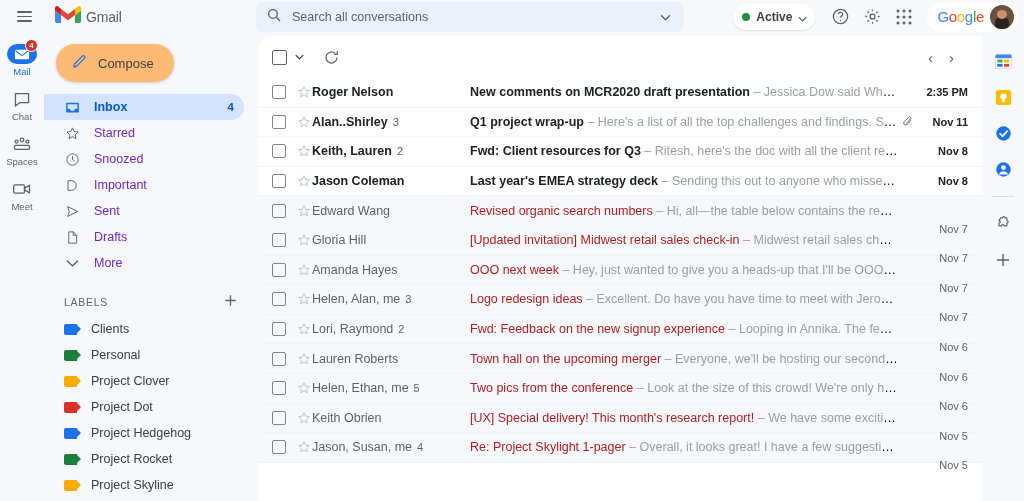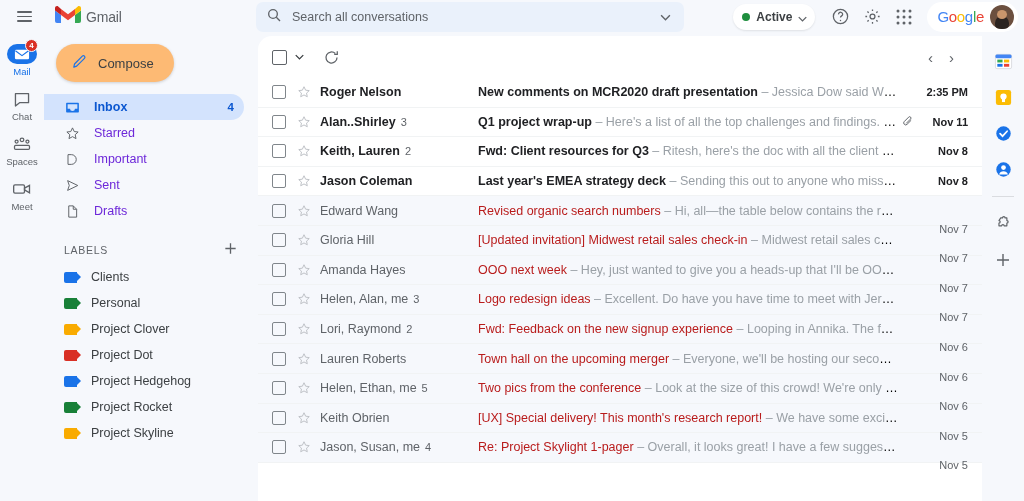--- a/index.html
+++ b/index.html
@@ -171,21 +171,21 @@
     padding: 0 12px 0 14px; border-bottom: 1px solid #f1f3f4;
     cursor: pointer; background: #fff;
   }
   .row.read { background: #f6f8fc; }
   .row .chk { width: 14px; height: 14px; border-color: #80868b; }
   .star {
     margin-left: 10px; width: 16px; flex: none; display:flex;
     align-items:center; justify-content:center; cursor: pointer;
   }
   .sender {
-    margin-left: 8px; width: 150px; flex: none; font-size: 12.5px;
+    margin-left: 0; width: 150px; flex: none; font-size: 12.5px;
     color: #202124; white-space: nowrap; overflow: hidden;
     display: flex; align-items: baseline; gap: 5px;
   }
   .row.unread .sender { font-weight: bold; }
   .row.read .sender { color: #5f6368; }
   .sender-count { font-size: 11px; font-weight: normal; color: #5f6368; }
   .msg {
     flex: 1; min-width: 0; font-size: 12.5px; white-space: nowrap;
     overflow: hidden; text-overflow: ellipsis; margin-left: 8px;
   }
@@ -361,20 +361,29 @@
 
       <div class="nav-item">
         <span class="nav-ico">
           <svg width="15" height="15" viewBox="0 0 20 20" fill="none" stroke="#5f6368" stroke-width="1.3">
               <path d="M10 2.5l2.3 4.9 5.2.6-3.9 3.6 1.1 5.2L10 14.2 5.3 16.8l1.1-5.2L2.5 8l5.2-.6z" stroke-linejoin="round"></path>
             </svg>
         </span>
         <span class="nav-label">Starred</span>
       </div>
 
+      <div class="nav-item">
+        <span class="nav-ico">
+          <svg width="15" height="15" viewBox="0 0 20 20" fill="none" stroke="#5f6368" stroke-width="1.3">
+              <circle cx="10" cy="10" r="7.5"></circle>
+              <path d="M10 5.5V10l3 2"></path>
+            </svg>
+        </span>
+        <span class="nav-label">Snoozed</span>
+      </div>
 
       <div class="nav-item">
         <span class="nav-ico">
           <svg width="15" height="15" viewBox="0 0 20 20" fill="none" stroke="#5f6368" stroke-width="1.3">
               <path d="M4 3.5h4.5a6.5 6.5 0 010 13H4z" stroke-linejoin="round"></path>
             </svg>
         </span>
         <span class="nav-label">Important</span>
       </div>
 
@@ -390,20 +399,28 @@
       <div class="nav-item">
         <span class="nav-ico">
           <svg width="15" height="15" viewBox="0 0 20 20" fill="none" stroke="#5f6368" stroke-width="1.3">
               <path d="M5 2.5h6L15.5 7v10.5h-10.5z" stroke-linejoin="round"></path>
               <path d="M11 2.5V7h4.5"></path>
             </svg>
         </span>
         <span class="nav-label">Drafts</span>
       </div>
 
+      <div class="nav-item">
+        <span class="nav-ico">
+          <svg width="13" height="9" viewBox="0 0 14 9">
+              <path d="M1 1.5L7 7L13 1.5" stroke="#5f6368" stroke-width="1.5" fill="none"></path>
+            </svg>
+        </span>
+        <span class="nav-label">More</span>
+      </div>
     </div>
 
     <div class="labels-head">
       <span class="labels-title">LABELS</span>
       <span class="plus-btn">
         <svg width="15" height="15" viewBox="0 0 16 16">
             <path d="M8 2.5v11M2.5 8h11" stroke="#5f6368" stroke-width="1.4"></path>
           </svg>
       </span>
     </div>

